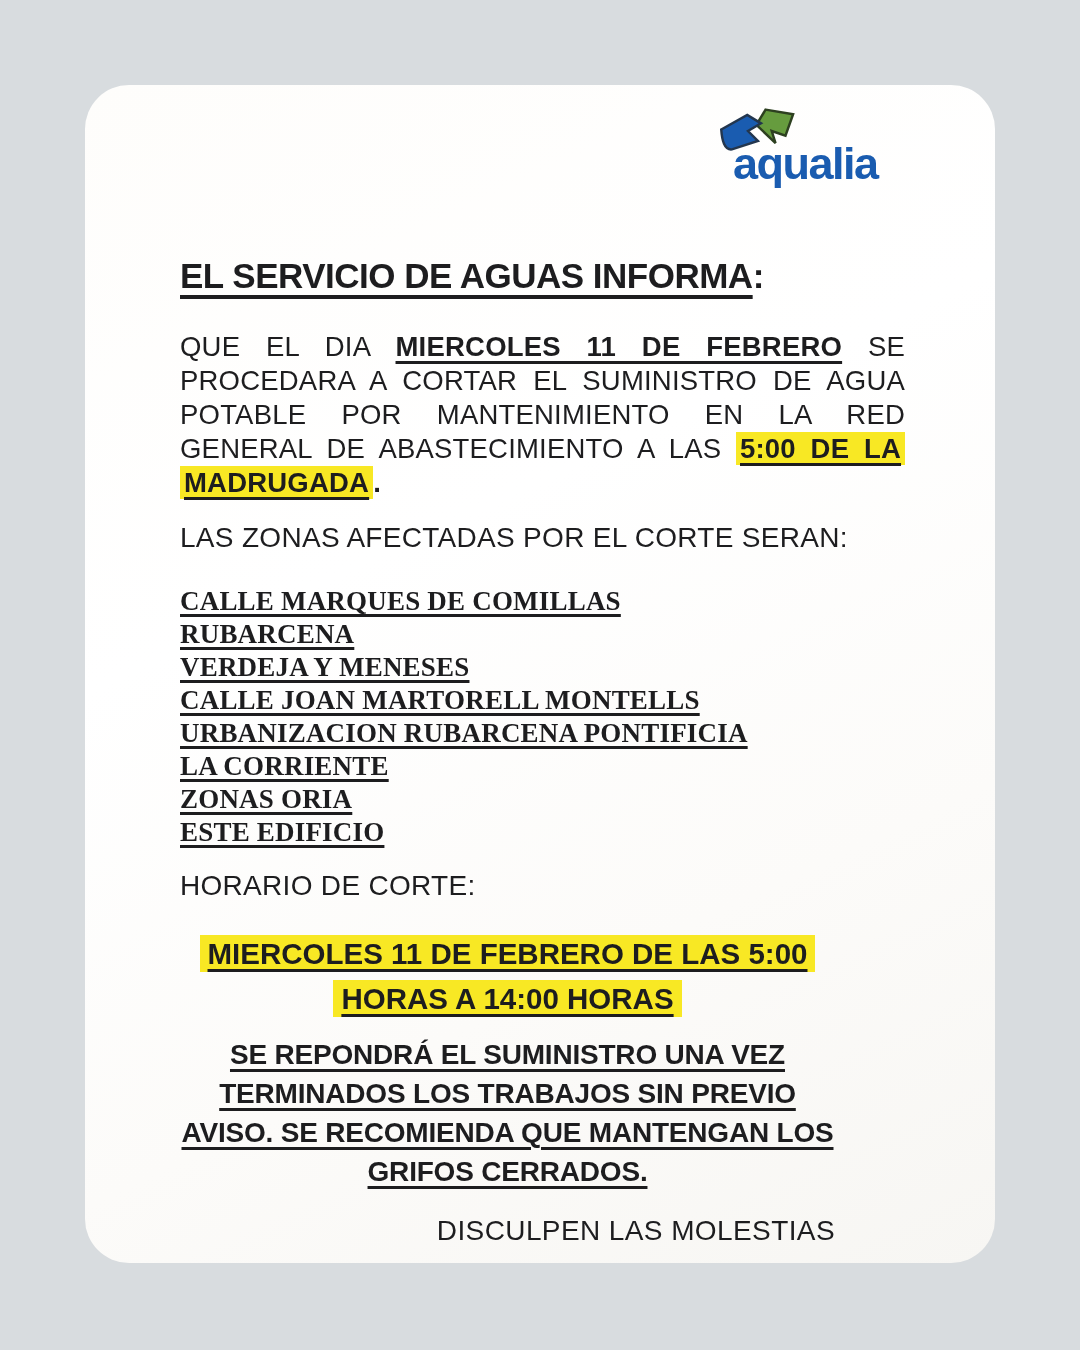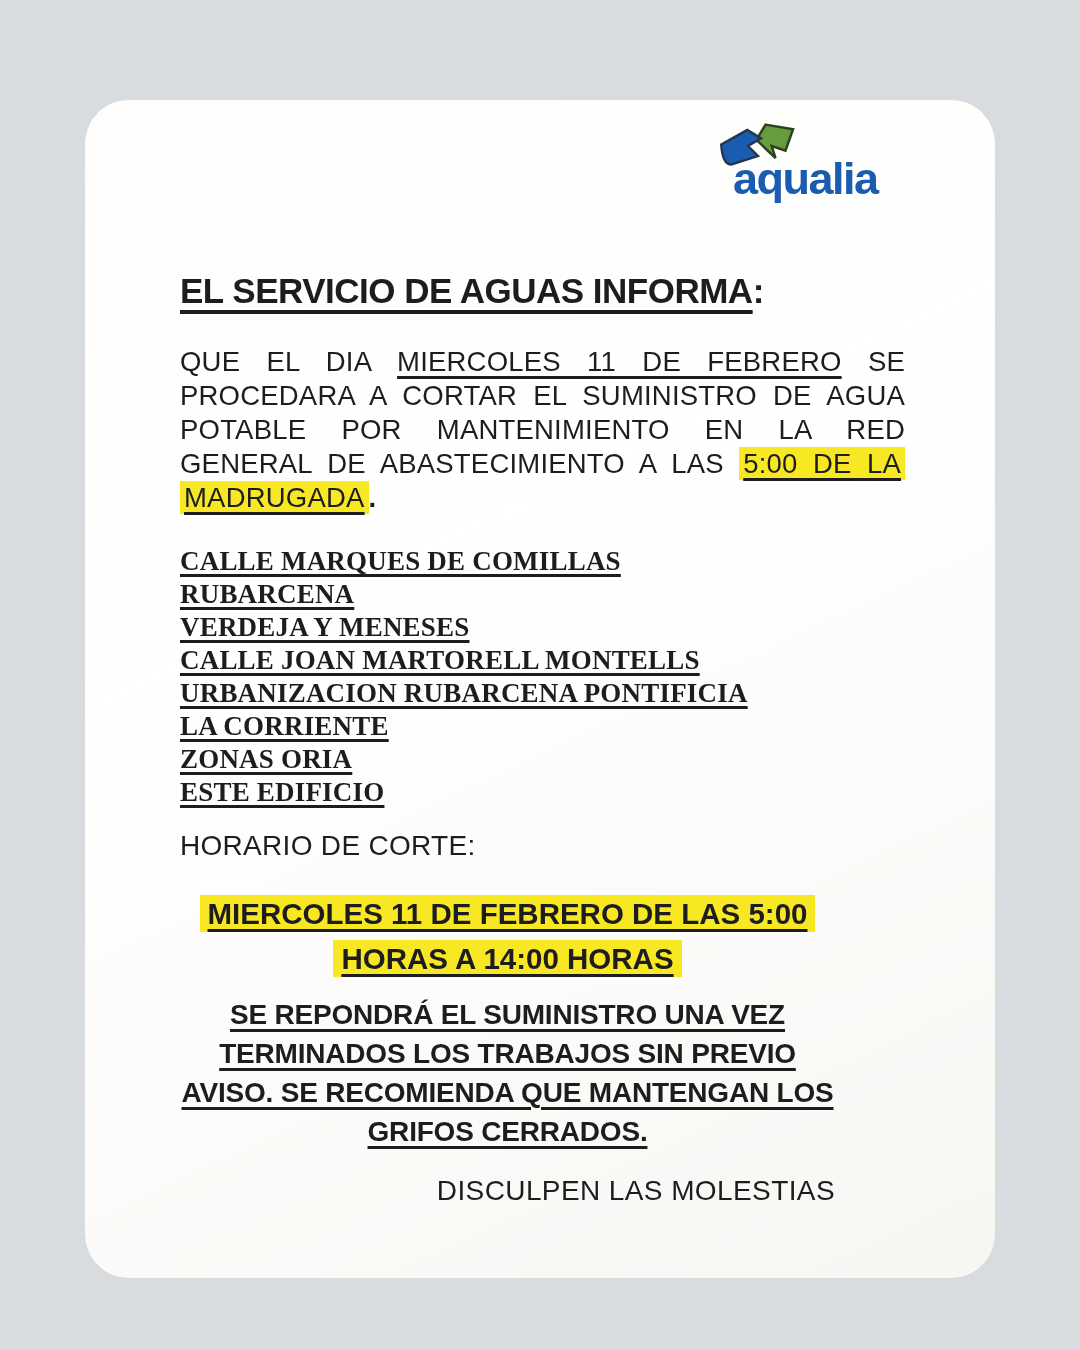--- a/index.html
+++ b/index.html
@@ -15,21 +15,21 @@
   body {
     width: 1080px; height: 1350px;
     background: var(--page_bg);
     overflow: hidden;
     position: relative;
     font-family: "Liberation Sans", sans-serif;
     color: var(--ink);
   }
   .card {
     position: absolute;
-    left: 85px; top: 100px;
+    left: 85px; top: 85px;
     width: 910px; height: 1178px;
     border-radius: 44px;
     background:
       linear-gradient(155deg, #fefdfb 0%, #ffffff 38%, #fcfbf9 70%, #f7f6f3 100%);
     padding-left: 29px;
   }
   
   .logo {
     position: absolute;
     top: 20px; right: 124px;
@@ -68,21 +68,21 @@
     text-underline-offset: 7px;
   }
   p.intro {
     margin: 33px 0 0 0;
     font-size: 27.5px;
     line-height: 34px;
     text-align: justify;
     letter-spacing: 0.2px;
   }
   .bold-u {
-    font-weight: normal;
+    font-weight: bold;
     text-decoration: underline;
     text-decoration-thickness: 3px;
     text-underline-offset: 5px;
   }
   .hl {
     background: var(--highlight);
     padding: 1px 4px;
     -webkit-box-decoration-break: clone;
     box-decoration-break: clone;
   }
@@ -170,20 +170,21 @@
 
     <h1 class="title"><span class="u-title">EL SERVICIO DE AGUAS INFORMA</span><span>:</span></h1>
 
     <p class="intro">
       <span>QUE EL DIA</span>
       <span class="bold-u">MIERCOLES 11 DE FEBRERO</span>
       <span>SE PROCEDARA A CORTAR EL SUMINISTRO DE AGUA POTABLE POR MANTENIMIENTO EN LA RED GENERAL DE ABASTECIMIENTO A LAS</span>
       <span class="hl bold-u">5:00 DE LA MADRUGADA</span><span class="period">.</span>
     </p>
 
+    <p class="zones-heading">LAS ZONAS AFECTADAS POR EL CORTE SERAN:</p>
 
     <div class="zones">
       <div class="zone"><span>CALLE MARQUES DE COMILLAS</span></div>
       <div class="zone"><span>RUBARCENA</span></div>
       <div class="zone"><span>VERDEJA Y MENESES</span></div>
       <div class="zone"><span>CALLE JOAN MARTORELL MONTELLS</span></div>
       <div class="zone"><span>URBANIZACION RUBARCENA PONTIFICIA</span></div>
       <div class="zone"><span>LA CORRIENTE</span></div>
       <div class="zone"><span>ZONAS ORIA</span></div>
       <div class="zone"><span>ESTE EDIFICIO</span></div>

